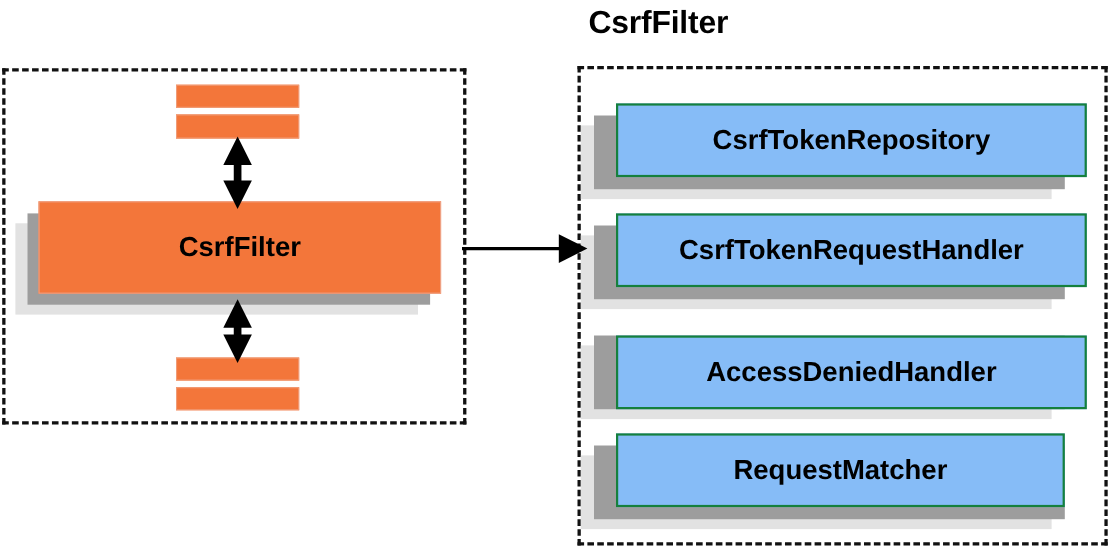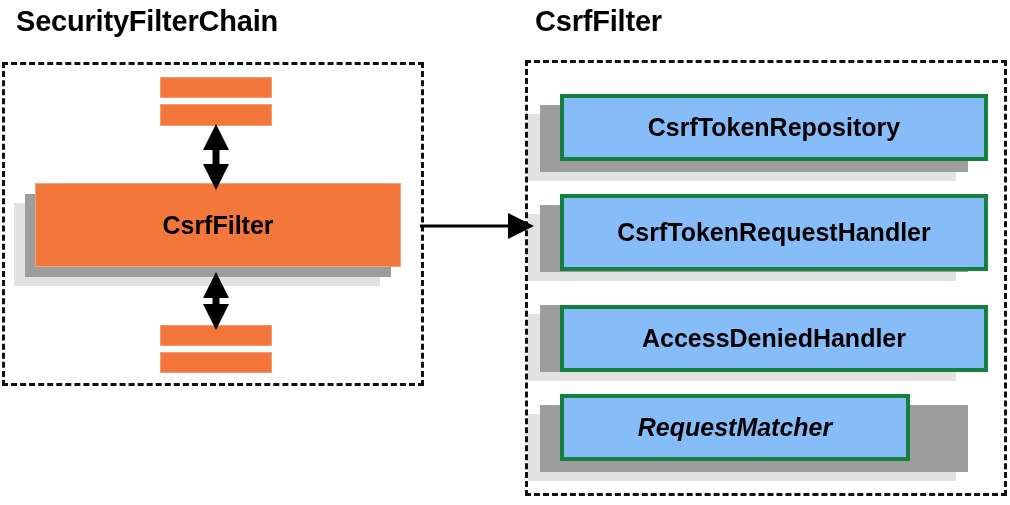--- a/index.html
+++ b/index.html
@@ -71,21 +71,21 @@
     justify-content: center;
     color: #000000;
     font-weight: bold;
     font-size: 25px;
   }
 
   
   .node-blue {
     position: absolute;
     background: #86BCF7;
-    border: 4px solid #15803d;
+    border: 2px solid #15803d;
     box-sizing: border-box;
     display: flex;
     align-items: center;
     justify-content: center;
     color: #000000;
     font-weight: bold;
     font-size: 25px;
     white-space: nowrap;
   }
 
@@ -97,21 +97,20 @@
     width: 1010px;
     height: 505px;
     pointer-events: none;
   }
 </style>
 </head>
 <body>
 
 <div id="canvas">
 
-  <div class="panel-title" id="title-left">SecurityFilterChain</div>
 
   <div class="dashed-box" id="panel-left"></div>
 
   <div class="stub-bar" style="left:160px; top:77px; width:112px; height:21px;"></div>
   <div class="stub-bar" style="left:160px; top:104px; width:112px; height:22px;"></div>
 
   <div class="node-orange-wrap">
     <div class="shadow-far" style="left:14px; top:203px; width:366px; height:83px;"></div>
     <div class="shadow-near" style="left:25px; top:194px; width:366px; height:83px;"></div>
     <div class="node-orange" style="left:35px; top:183px; width:366px; height:84px;">CsrfFilter</div>
@@ -123,27 +122,27 @@
   <div class="panel-title" id="title-right">CsrfFilter</div>
 
   <div class="dashed-box" id="panel-right"></div>
 
   <div id="blue-nodes">
       <div class="shadow-far" style="left: 528px; top: 114px; width: 428px; height: 67px;"></div>
       <div class="shadow-near" style="left: 540px; top: 105px; width: 428px; height: 67px;"></div>
       <div class="node-blue" style="left: 560px; top: 94px; width: 428px; height: 67px;">CsrfTokenRepository</div>
       <div class="shadow-far" style="left: 528px; top: 214px; width: 428px; height: 67px;"></div>
       <div class="shadow-near" style="left: 540px; top: 205px; width: 428px; height: 67px;"></div>
-      <div class="node-blue" style="left: 560px; top: 194px; width: 428px; height: 77px;">CsrfTokenRequestHandler</div>
+      <div class="node-blue" style="left: 560px; top: 194px; width: 428px; height: 67px;">CsrfTokenRequestHandler</div>
       <div class="shadow-far" style="left: 528px; top: 314px; width: 428px; height: 67px;"></div>
       <div class="shadow-near" style="left: 540px; top: 305px; width: 428px; height: 67px;"></div>
       <div class="node-blue" style="left: 560px; top: 305px; width: 428px; height: 67px;">AccessDeniedHandler</div>
       <div class="shadow-far" style="left: 528px; top: 414px; width: 428px; height: 67px;"></div>
       <div class="shadow-near" style="left: 540px; top: 405px; width: 428px; height: 67px;"></div>
-      <div class="node-blue" style="left: 560px; top: 394px; width: 350px; height: 67px; font-style: italic;">RequestMatcher</div>
+      <div class="node-blue" style="left: 560px; top: 394px; width: 408px; height: 67px;">RequestMatcher</div>
     </div>
 
   <svg id="arrow-layer" viewBox="0 0 1010 505" xmlns="http://www.w3.org/2000/svg">
 
     <g>
       <line x1="216" y1="137" x2="216" y2="178" stroke="#000000" stroke-width="7"></line>
       <polygon points="216,124 203,150 229,150" fill="#000000"></polygon>
       <polygon points="216,190 203,164 229,164" fill="#000000"></polygon>
     </g>
 

